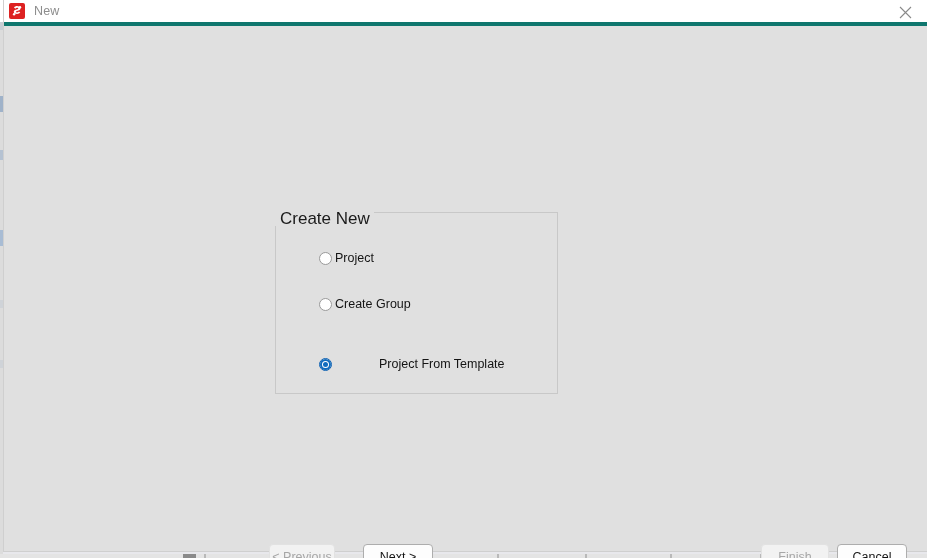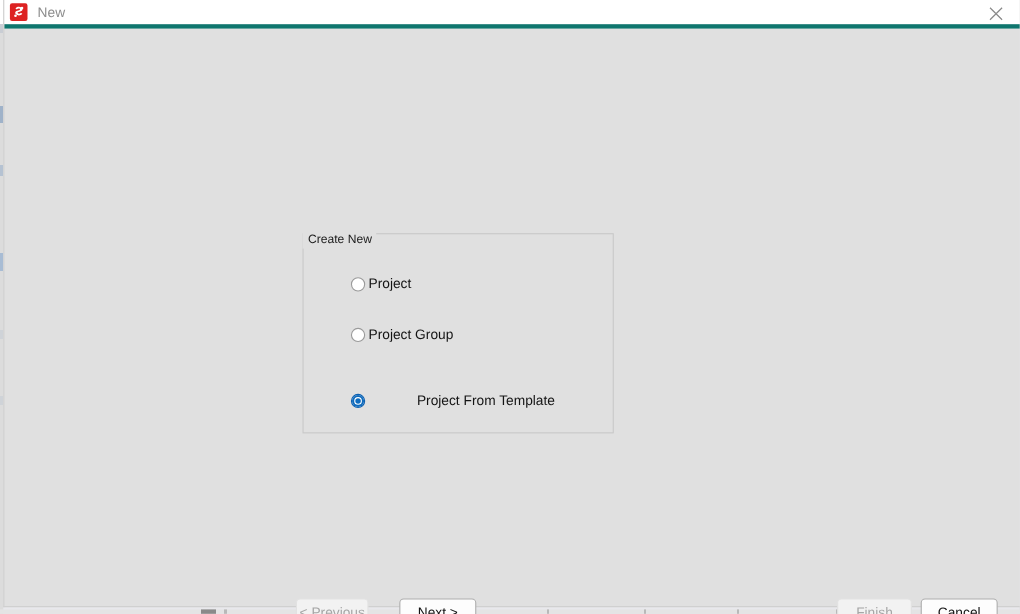--- a/index.html
+++ b/index.html
@@ -162,21 +162,21 @@
     height: 182px;
     border: 1px solid #c8c8c8;
     box-sizing: border-box;
   }
   .groupbox-title {
     position: absolute;
     left: 271px;
     top: 185px;
     padding: 0 4px 0 5px;
     background: #e0e0e0;
-    font-size: 11px;
+    font-size: 17px;
     color: #1b1b1b;
     line-height: 15px;
     white-space: nowrap;
   }
 
   
   .radio-row {
     position: absolute;
     display: flex;
     align-items: center;
@@ -285,21 +285,21 @@
     <div class="groupbox"></div>
     <div class="groupbox-title">Create New</div>
 
     <div class="radio-row r0">
       <span class="radio-mark"></span>
       <span class="radio-label">Project</span>
     </div>
 
     <div class="radio-row r1">
       <span class="radio-mark"></span>
-      <span class="radio-label">Project Group</span>
+      <span class="radio-label">Create Group</span>
     </div>
 
     <div class="radio-row r2">
       <span class="radio-mark checked"></span>
       <span class="radio-label">Project From Template</span>
     </div>
 
     <div class="btn btn-prev disabled">&lt; Previous</div>
     <div class="btn btn-next enabled">Next &gt;</div>
     <div class="btn btn-finish disabled">Finish</div>

